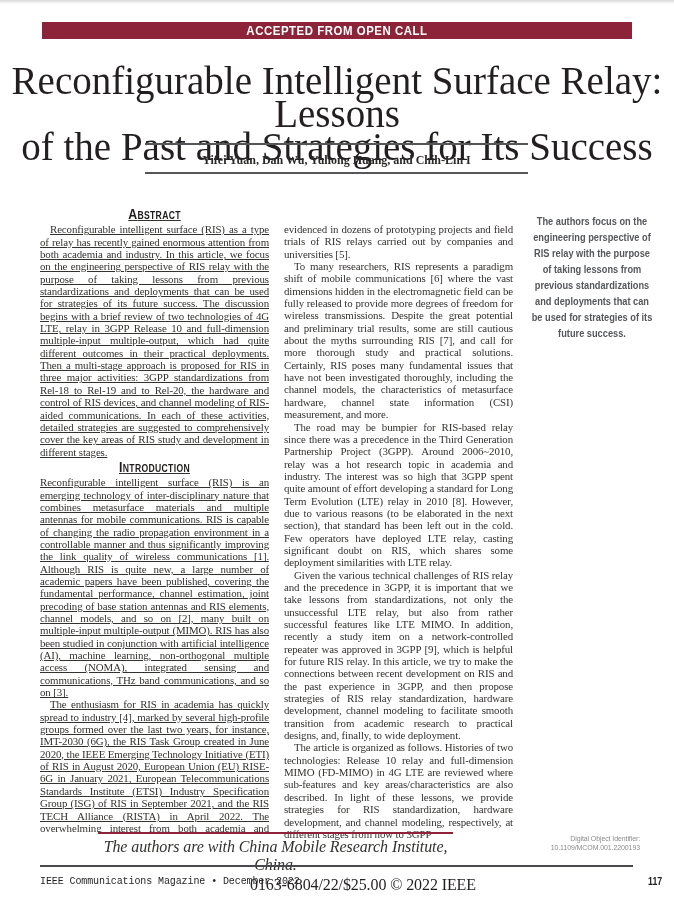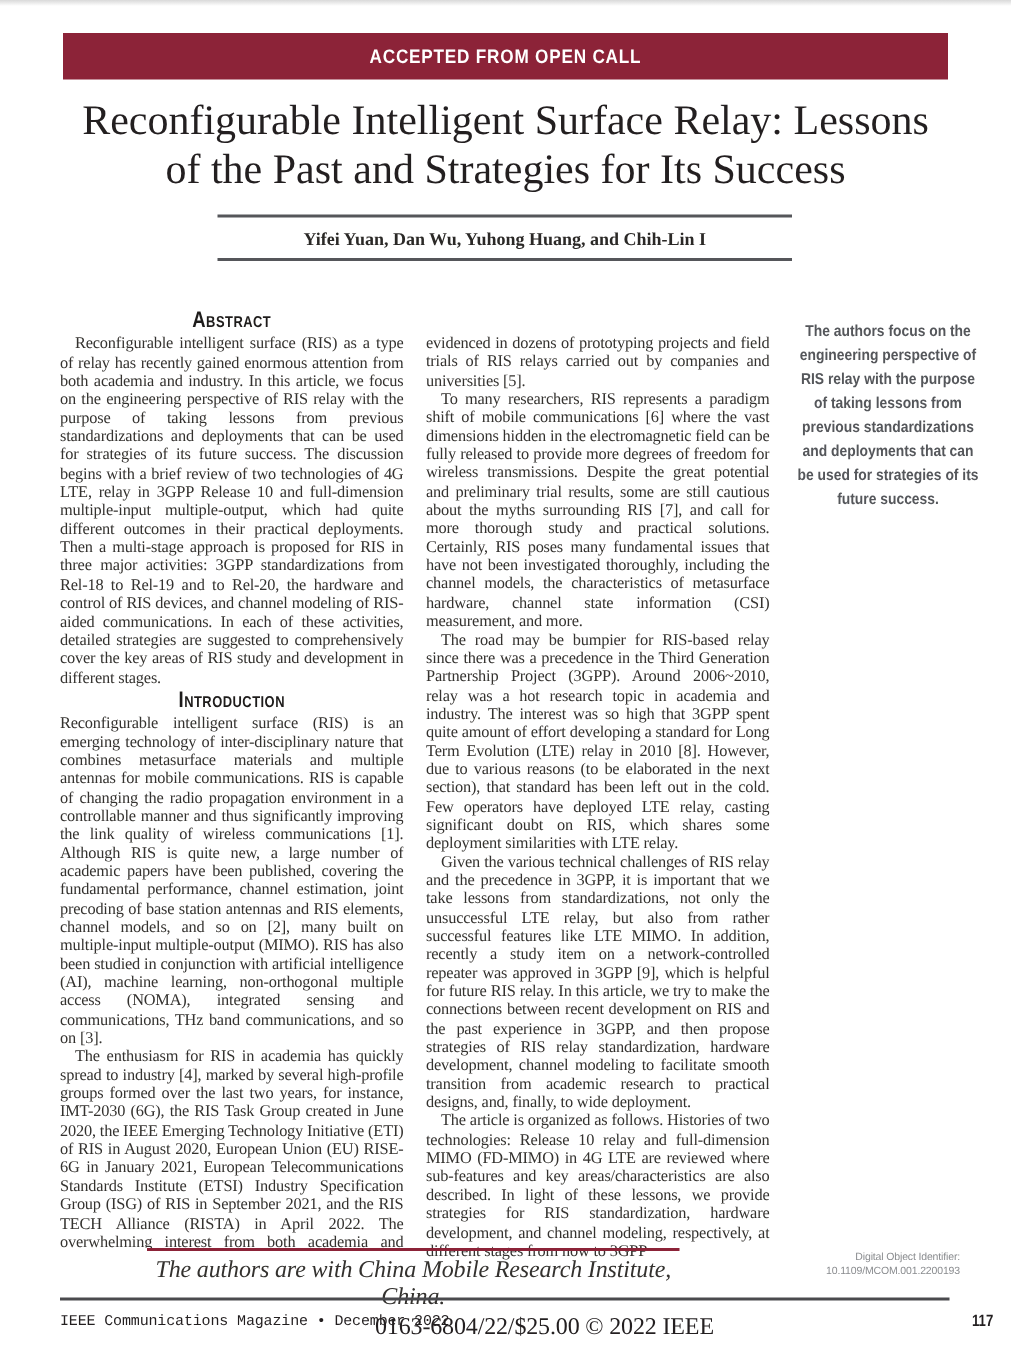--- a/index.html
+++ b/index.html
@@ -4,43 +4,43 @@
 <style>
   html,body{margin:0;padding:0;background:#ffffff;}
   .page{
     position:relative;width:674px;height:907px;margin:0 auto;background:#ffffff;
     font-family:"Liberation Serif", serif;color:#34322F;overflow:hidden;
   }
   .top-edge{position:absolute;left:0;top:0;width:674px;height:4px;
     background:linear-gradient(#d9d9d9,#ffffff);}
   
   .banner{
-    position:absolute;left:42px;top:22px;width:590px;height:31px;
+    position:absolute;left:42px;top:22px;width:590px;height:17px;
     background:#8C2338;display:flex;align-items:center;justify-content:center;
   }
   .banner span{
     color:#ffffff;font-family:"Liberation Sans", sans-serif;font-weight:700;
     font-size:13px;letter-spacing:.6px;transform:scaleX(.88);white-space:nowrap;
   }
   
   .title{
     position:absolute;left:0;top:64px;width:674px;text-align:center;
-    font-size:28px;line-height:33px;font-weight:400;color:#231F20;margin:0;
+    font-size:39px;line-height:33px;font-weight:400;color:#231F20;margin:0;
   }
   
   .authors{
     position:absolute;left:145px;top:143px;width:383px;
     border-top:2px solid #55565A;border-bottom:2px solid #55565A;
     text-align:center;padding:5px 0 4px 0;
   }
   .authors span{font-size:12px;font-weight:700;color:#2B2927;}
   
   .col{position:absolute;top:205px;height:627px;overflow:hidden;
     font-size:10.9px;line-height:12.35px;text-align:justify;letter-spacing:-.12px;}
-  .col-left{left:40px;width:229px;}
+  .col-left{left:40px;width:229px;text-decoration:underline;}
   .col-mid{left:284px;width:229px;padding-top:18px;}
   .col p{margin:0;}
   .col p.indent{text-indent:10px;}
   .sec{
     font-family:"Liberation Sans", sans-serif;font-weight:700;font-size:10.5px;
     letter-spacing:.4px;text-transform:uppercase;text-align:center;color:#1E1C1B;
     margin:3px 0 2px 0;transform:scaleX(.82);transform-origin:50% 50%;
   }
   .sec::first-letter{font-size:15px;}
   

